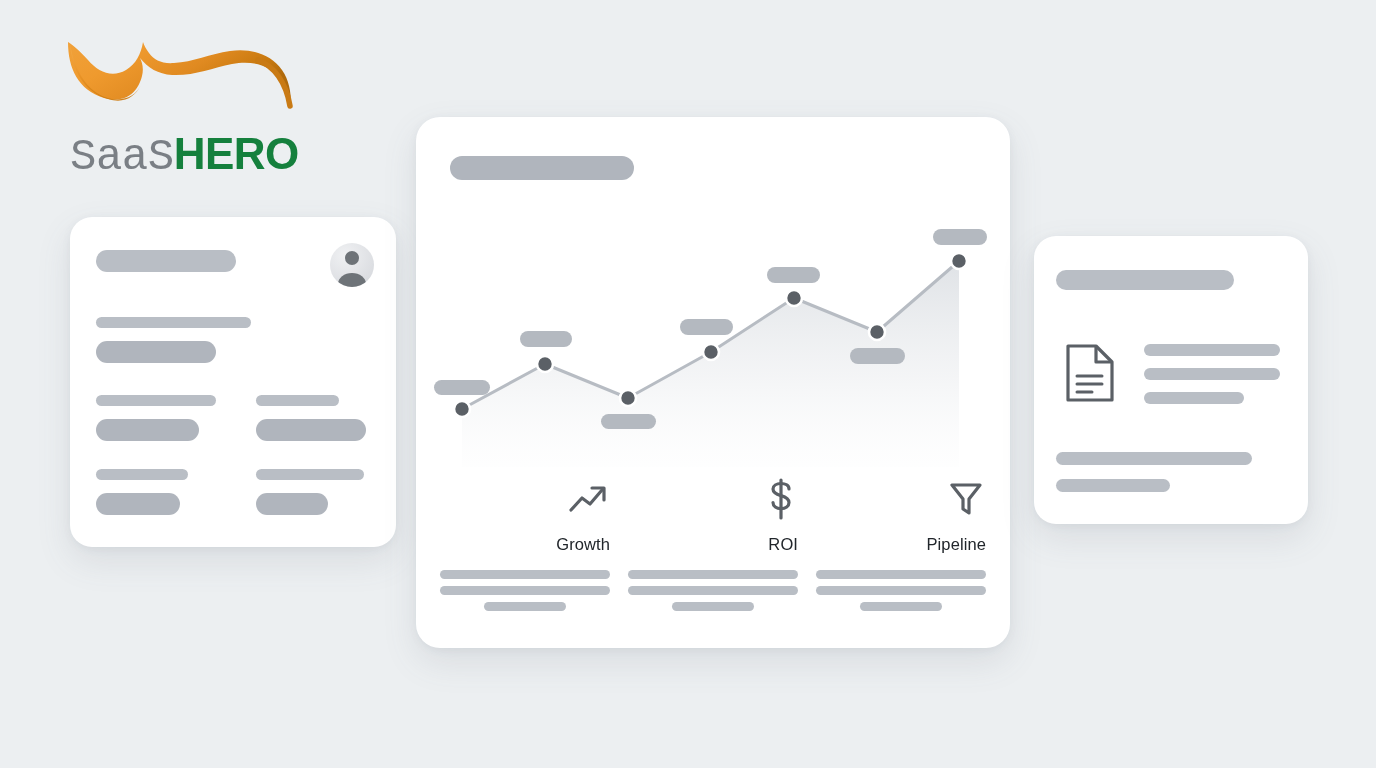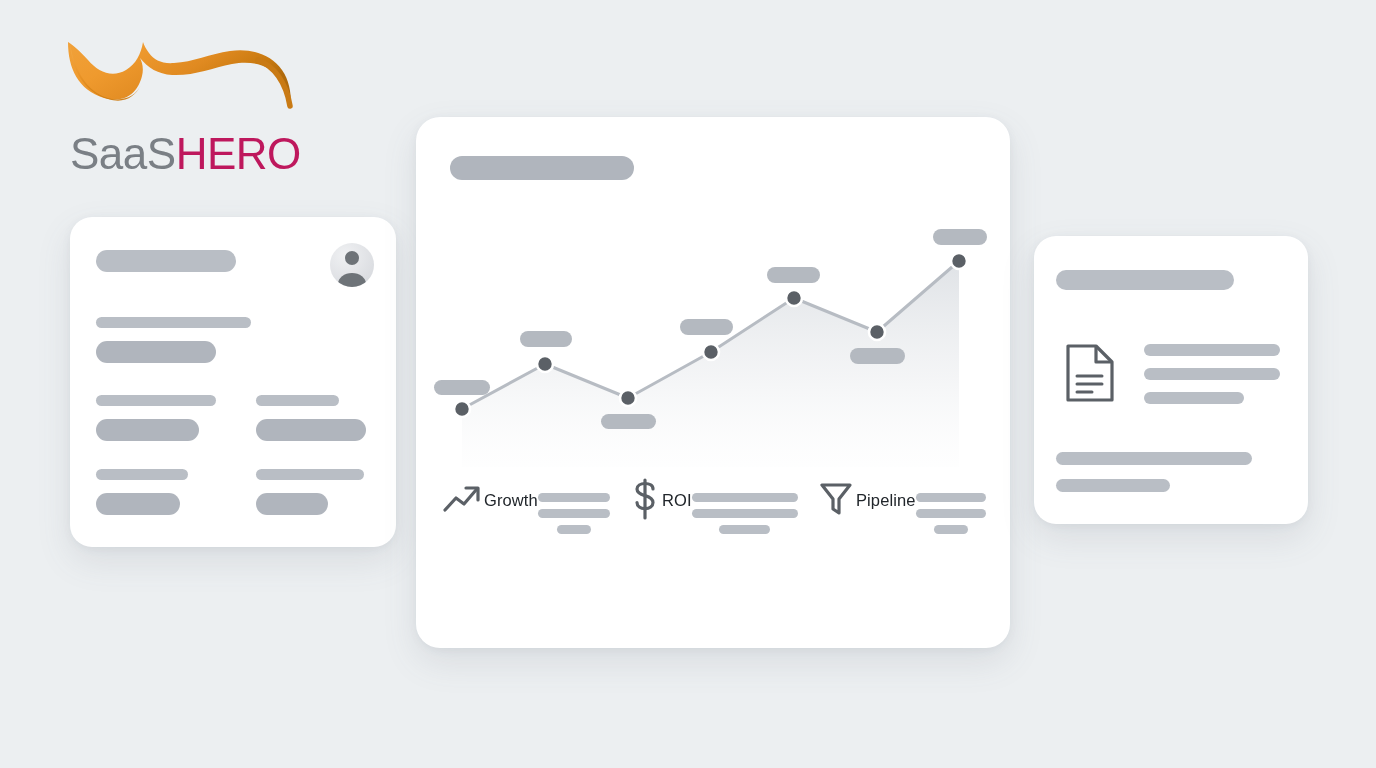--- a/index.html
+++ b/index.html
@@ -13,22 +13,22 @@
   }
   .stage{ position:absolute; inset:0; }
 
   
   #brand-logo{ position:absolute; left:62px; top:34px; width:250px; height:120px; }
   #brand-swoosh{ position:absolute; left:0; top:0; width:250px; height:80px; }
   #brand-wordmark{
     position:absolute; left:8px; top:98px;
     font-size:44px; letter-spacing:-0.5px; line-height:1; white-space:nowrap;
   }
-  #brand-wordmark .wm-light{ color:#7a7f85; font-weight:400; }
-  #brand-wordmark .wm-bold{ color:#be185d; font-weight:400; }
+  #brand-wordmark .wm-light{ color:#7a7f85; font-weight:400;font-family:Liberation Mono, monospace; }
+  #brand-wordmark .wm-bold{ color:#15803d; font-weight:700; }
 
   
   .card{
     position:absolute; background:#fff; border-radius:22px;
     box-shadow:0 14px 34px rgba(90,100,115,.13), 0 2px 8px rgba(90,100,115,.07);
   }
   #card-profile{ left:70px; top:217px; width:326px; height:330px; }
   #card-dashboard{ left:416px; top:117px; width:594px; height:531px; border-radius:24px; }
   #card-document{ left:1034px; top:236px; width:274px; height:288px; }
 
@@ -55,21 +55,21 @@
   
   #chart-area{ position:absolute; left:0; top:100px; width:594px; height:250px; }
   #chart-svg{ position:absolute; left:0; top:0; width:594px; height:250px; overflow:visible;}
   .chart-pill{ position:absolute; background:#b4b9c0; border-radius:99px; }
 
   
   #metrics-row{
     position:absolute; left:24px; top:360px; width:546px; height:150px;
     display:flex; justify-content:space-between;
   }
-  .metric{ width:170px; display:flex; flex-direction:row; align-items:flex-start; }
+  .metric{ width:170px; display:flex; flex-direction:column; align-items:flex-end; }
   .metric-icon{ height:44px; display:flex; align-items:center; justify-content:center; }
   .metric-label{
     margin-top:14px; font-size:16.5px; color:#21262b; font-weight:400;
     letter-spacing:.1px;
   }
   .metric-bars{ margin-top:16px; width:100%; display:flex; flex-direction:column; align-items:center; gap:7px; }
   .mbar{ height:9px; border-radius:99px; background:#b9bec5; }
   .mbar.full{ width:100%; }
   .mbar.short{ width:48%; }
 

